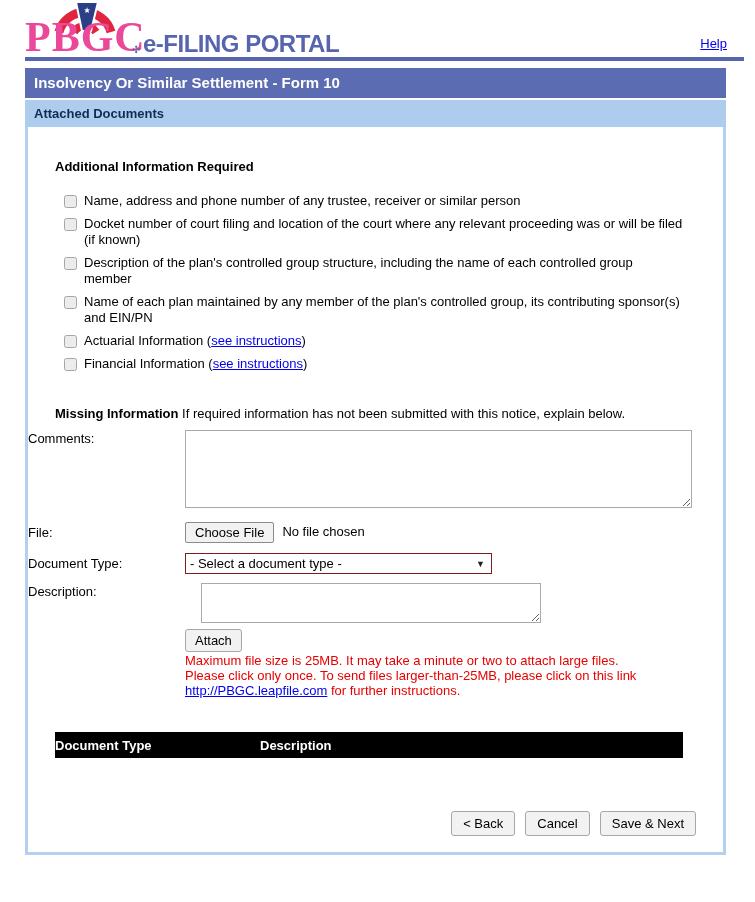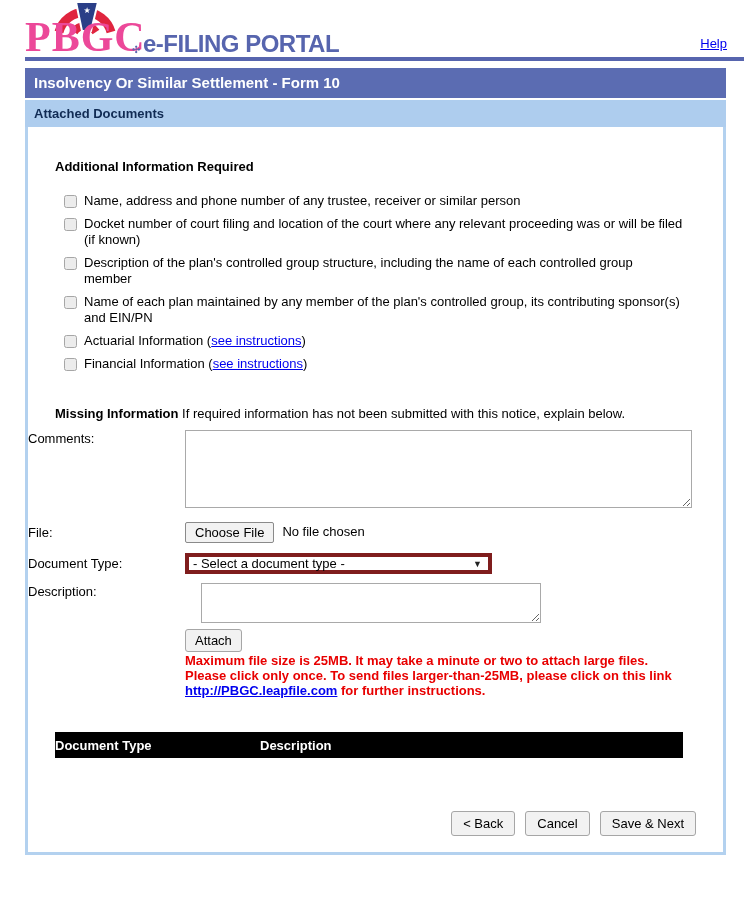--- a/index.html
+++ b/index.html
@@ -78,29 +78,29 @@
 
   .btn {
     font-family:"Liberation Sans", sans-serif; font-size:13px; color:#000;
     background:#f2f2f2; border:1px solid #a6a6a6; border-radius:3px;
     padding:3px 9px; cursor:pointer;text-align:right;
   }
   .choose-btn { border-radius:2px; padding:2px 9px; border-color:#8a8a8a; }
   .no-file { margin-left:8px; line-height:22px; }
 
   .fake-select {
-    width:307px; height:21px; border:4px solid #7f1d1d; background:#fff;
+    width:307px; height:21px; border:1px solid #7f1d1d; background:#fff;
     display:flex; align-items:center; justify-content:space-between;
     padding:0 6px 0 4px; cursor:pointer;
   }
   .sel-arrow { font-size:9px; color:#222; }
 
   .warning {
     margin:1px 0 0 157px; width:520px;
-    color:#E80000; font-weight:bold; line-height:15px;
+    color:#E80000; font-weight:normal; line-height:15px;
   }
   .warning a { color:#0000EE; }
 
   .tbl-head {
     margin:34px 0 0 27px; width:628px; height:26px; background:#000;
     display:flex; align-items:center; color:#fff; font-weight:bold;
   }
   .th1 { width:210px; padding-left:10px; }
   .th2 { width:205px; }
   .th3 { flex:1; }

